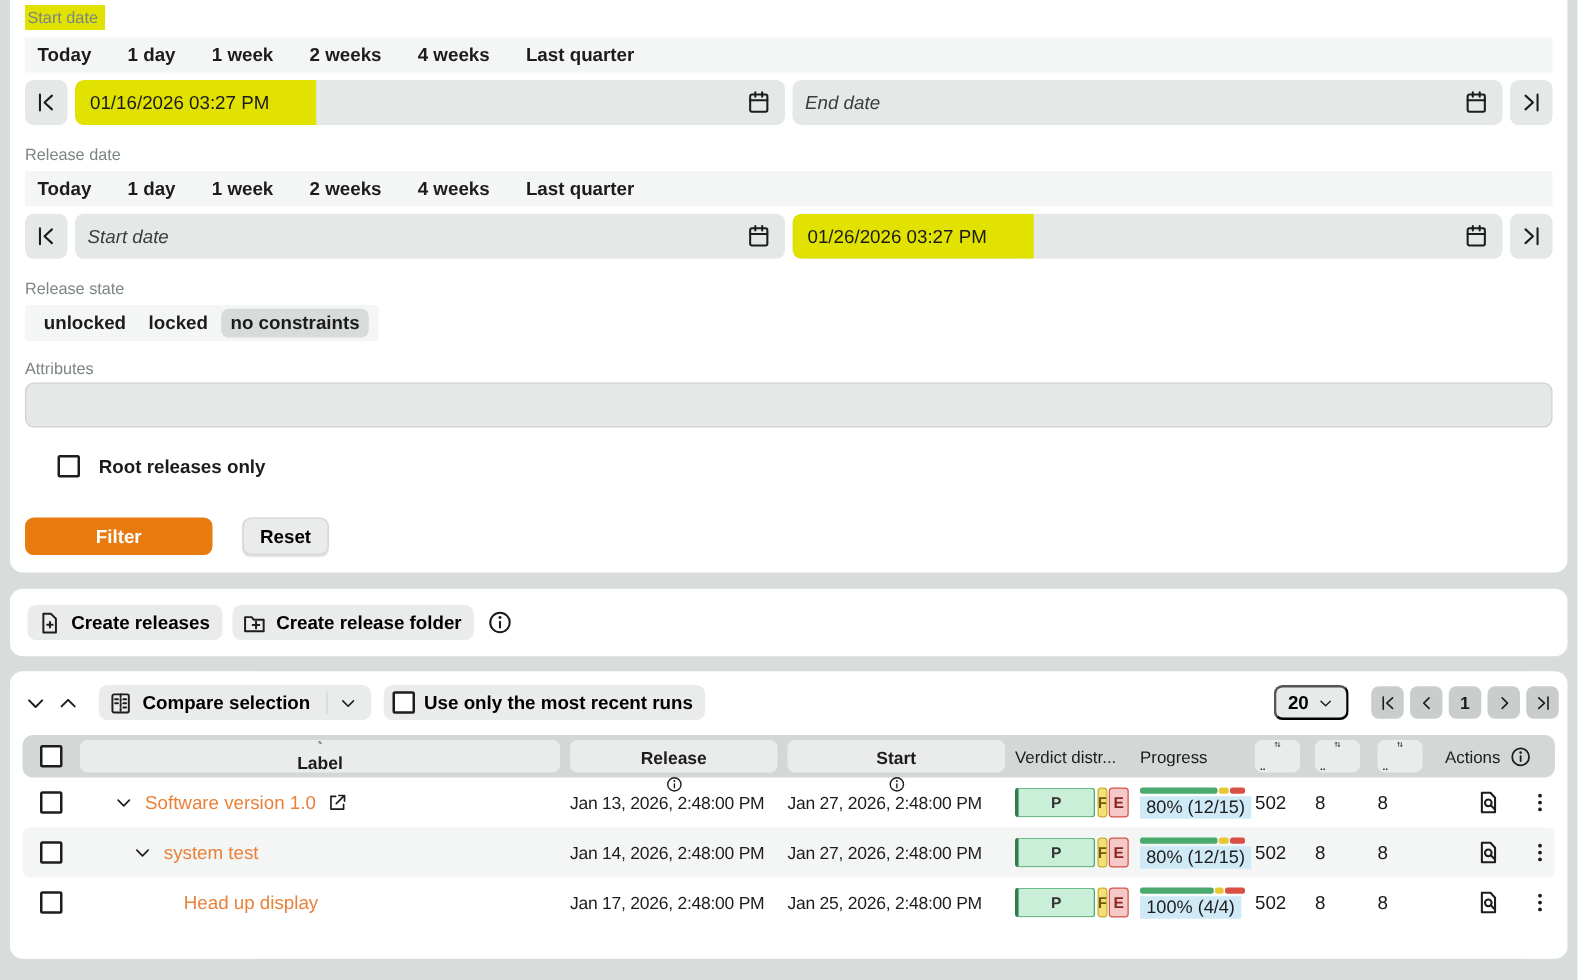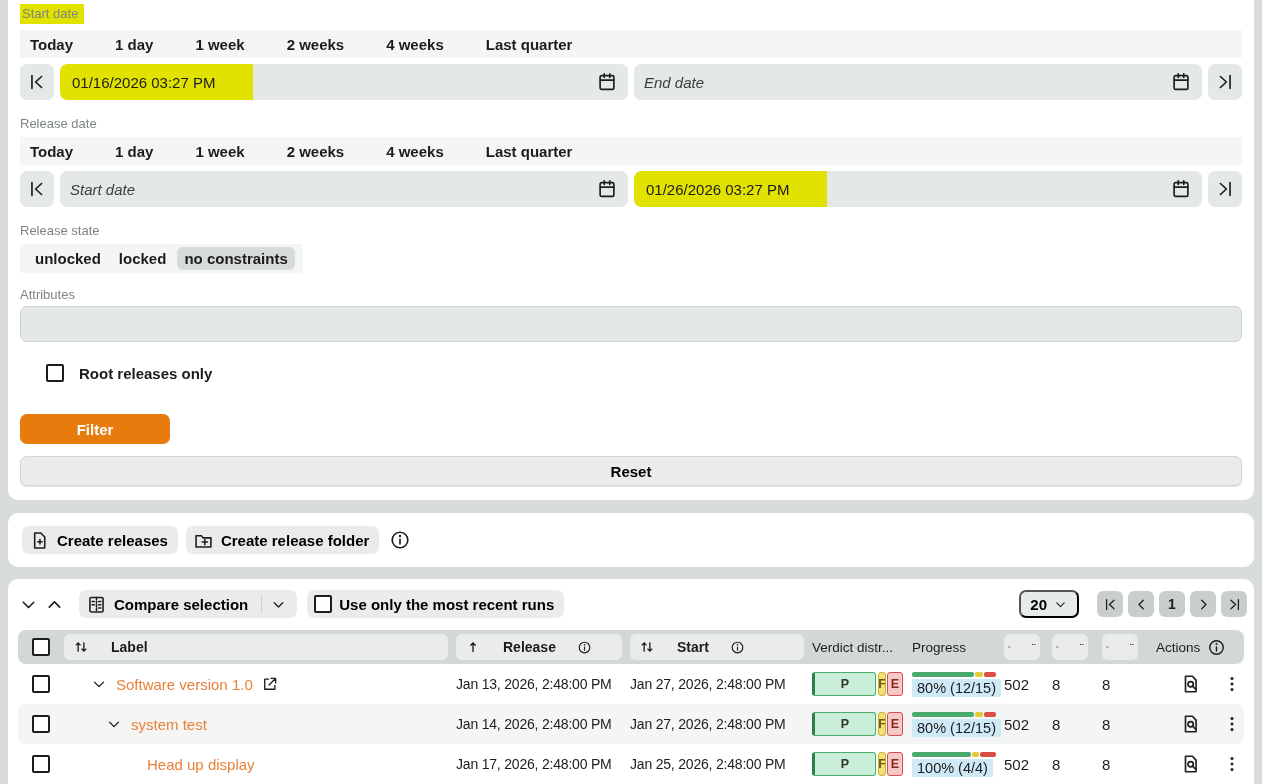--- a/index.html
+++ b/index.html
@@ -11,40 +11,40 @@
     font-size:15px;
   }
   .page { padding:0 8px; }
   .panel { background:#fff; border-radius:10px; }
   #filter-panel { border-radius:0 0 10px 10px; padding:2px 12px 14px; }
 
   .field-label { font-size:13px; color:#7c8584; margin:2px 0 6px; display:inline-block; }
   .hl { background: var(--hl); }
   .label-hl { padding:2px 6px 3px 2px; }
 
-  .quick-row { background:#f4f6f5; padding:0 10px; height:28px; display:flex; align-items:center; gap:42px; margin-bottom:6px; }
+  .quick-row { background:#f4f6f5; padding:0 10px; height:28px; display:flex; align-items:center; gap:29px; margin-bottom:6px; }
   .quick-btn { font-weight:bold; font-size:15px; cursor:pointer; white-space:nowrap; }
 
   .date-row { display:flex; gap:6px; height:36px; margin-bottom:2px; }
   .nav-btn { width:34px; background:#e4e8e7; border-radius:7px; display:flex; align-items:center; justify-content:center; flex:none; }
   .date-input { flex:1; background:#e4e8e7; border-radius:7px; display:flex; align-items:center; padding:0 10px; overflow:hidden; }
   .date-val { height:100%; display:flex; align-items:center; margin-left:-10px; padding:0 38px 0 12px; border-radius:7px 0 0 7px; font-size:15px; white-space:nowrap; }
   .placeholder { font-style:italic; color:#3a3f3e; }
   .cal { margin-left:auto; flex:none; }
 
   .toggle-strip { display:inline-flex; align-items:center; background:#f4f6f5; padding:3px 8px; gap:4px; border-radius:3px; }
   .toggle-opt { font-weight:bold; font-size:15px; padding:3px 7px; border-radius:6px; cursor:pointer; white-space:nowrap; }
   .toggle-opt.selected { background:#d7dbda; }
 
   .attr-input { height:36px; background:#e4e8e7; border:1px solid #cdd2d1; border-radius:7px; width:100%; margin-top:-2px; }
 
   .check-row { display:flex; align-items:center; gap:15px; margin-top:22px; font-weight:bold;padding-left:26px; }
   .checkbox { width:18px; height:18px; border:2px solid #1d1d1d; border-radius:2px; background:#fff; flex:none; }
 
-  .btn-row { display:flex; gap:12px; margin-top:32px;flex-direction:column; }
+  .btn-row { display:flex; gap:24px; margin-top:32px; }
   .btn-filter { width:150px; height:30px; background:var(--accent); color:#fff; font-weight:bold; font-size:15px; border:none; border-radius:7px; cursor:pointer; }
   .btn-reset { height:30px; padding:0 13px; background:#e9eceb; border:1px solid #d2d6d5; box-shadow:0 1px 1px rgba(0,0,0,.12); font-weight:bold; font-size:15px; border-radius:7px; cursor:pointer; }
 
   #summary-panel { margin-top:4px; height:38px; display:flex; align-items:center; justify-content:space-between; padding:0 16px; }
   #summary-panel h2 { font-size:17px; font-weight:bold; }
 
   #create-panel { margin-top:13px; height:54px; display:flex; align-items:center; gap:8px; padding:0 14px; }
   .tool-btn { height:28px; background:#e9eceb; border-radius:7px; border:none; display:inline-flex; align-items:center; gap:7px; padding:0 10px 0 7px; font-weight:bold; font-size:15px; cursor:pointer; }
 
   #table-panel { margin-top:12px; height:230px; padding-top:8px; }
@@ -53,21 +53,21 @@
   .compare-btn { margin-left:12px; }
   .compare-chev { margin-left:6px; padding-left:8px; border-left:1px solid #cfd4d3; height:18px; display:flex; align-items:center; }
   .recent-btn { margin-left:10px; }
   .toolbar-right { margin-left:auto; display:flex; align-items:center; gap:18px; }
   .pagesize-btn { height:28px; background:#e6eae9; border-radius:7px; display:inline-flex; align-items:center; gap:6px; padding:0 9px; font-weight:bold; font-size:15px; cursor:pointer; }
   .pager { display:flex; gap:5px; }
   .pg-btn { width:26px; height:26px; background:#c9cecd; border-radius:6px; display:flex; align-items:center; justify-content:center; font-weight:bold; font-size:14px; cursor:pointer; }
 
   .grid { display:grid; grid-template-columns:46px 392px 174px 182px 100px 92px 48px 50px 54px 1fr; align-items:center; }
   .thead { background:#d3d8d7; border-radius:8px; height:34px; margin:9px 10px 0; }
-  .hcell { background:#e9eceb; border-radius:6px; height:26px; display:flex; align-items:center; gap:21px; padding:0 8px; font-weight:bold; font-size:14px; margin-right:8px; cursor:pointer; }
+  .hcell { background:#e9eceb; border-radius:6px; height:26px; display:flex; align-items:center; gap:6px; padding:0 8px; font-weight:bold; font-size:14px; margin-right:8px; cursor:pointer;flex-direction:column; }
   .hcell.mini { width:36px; justify-content:center; margin-right:14px; padding:0 4px; }
   .htext { font-weight:normal; font-size:13.5px; white-space:nowrap; overflow:hidden; }
   .dot { font-size:8px; align-self:flex-start; margin-top:4px; }
   .cbx-cell { display:flex; justify-content:center; }
 
   .trow { height:40px; margin:0 10px; border-radius:6px; }
   .trow.alt { background:#f4f6f5; }
   .label-cell { display:flex; align-items:center; gap:8px; overflow:hidden; }
   .lvl0 { padding-left:26px; } .lvl1 { padding-left:41px; } .lvl2 { padding-left:83px; }
   .rlink { color:var(--link); font-size:15px; white-space:nowrap; cursor:pointer; }

